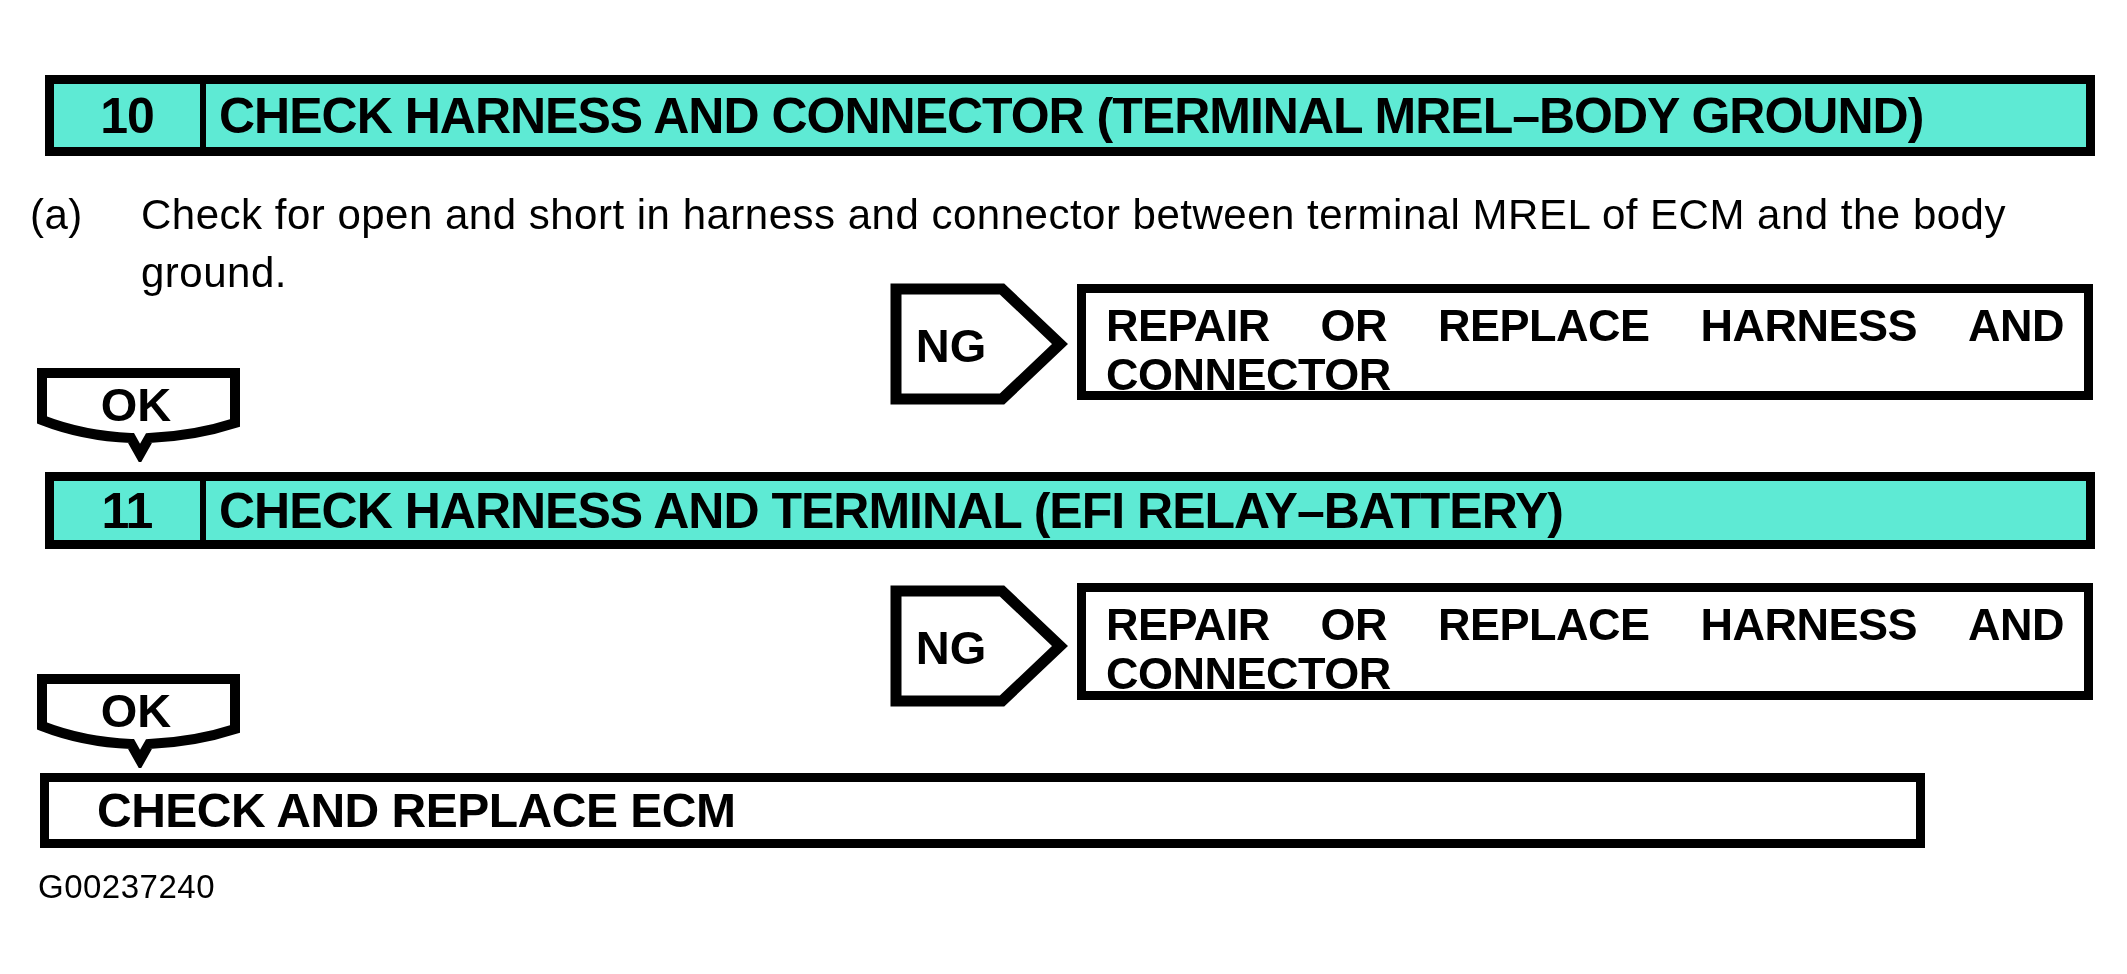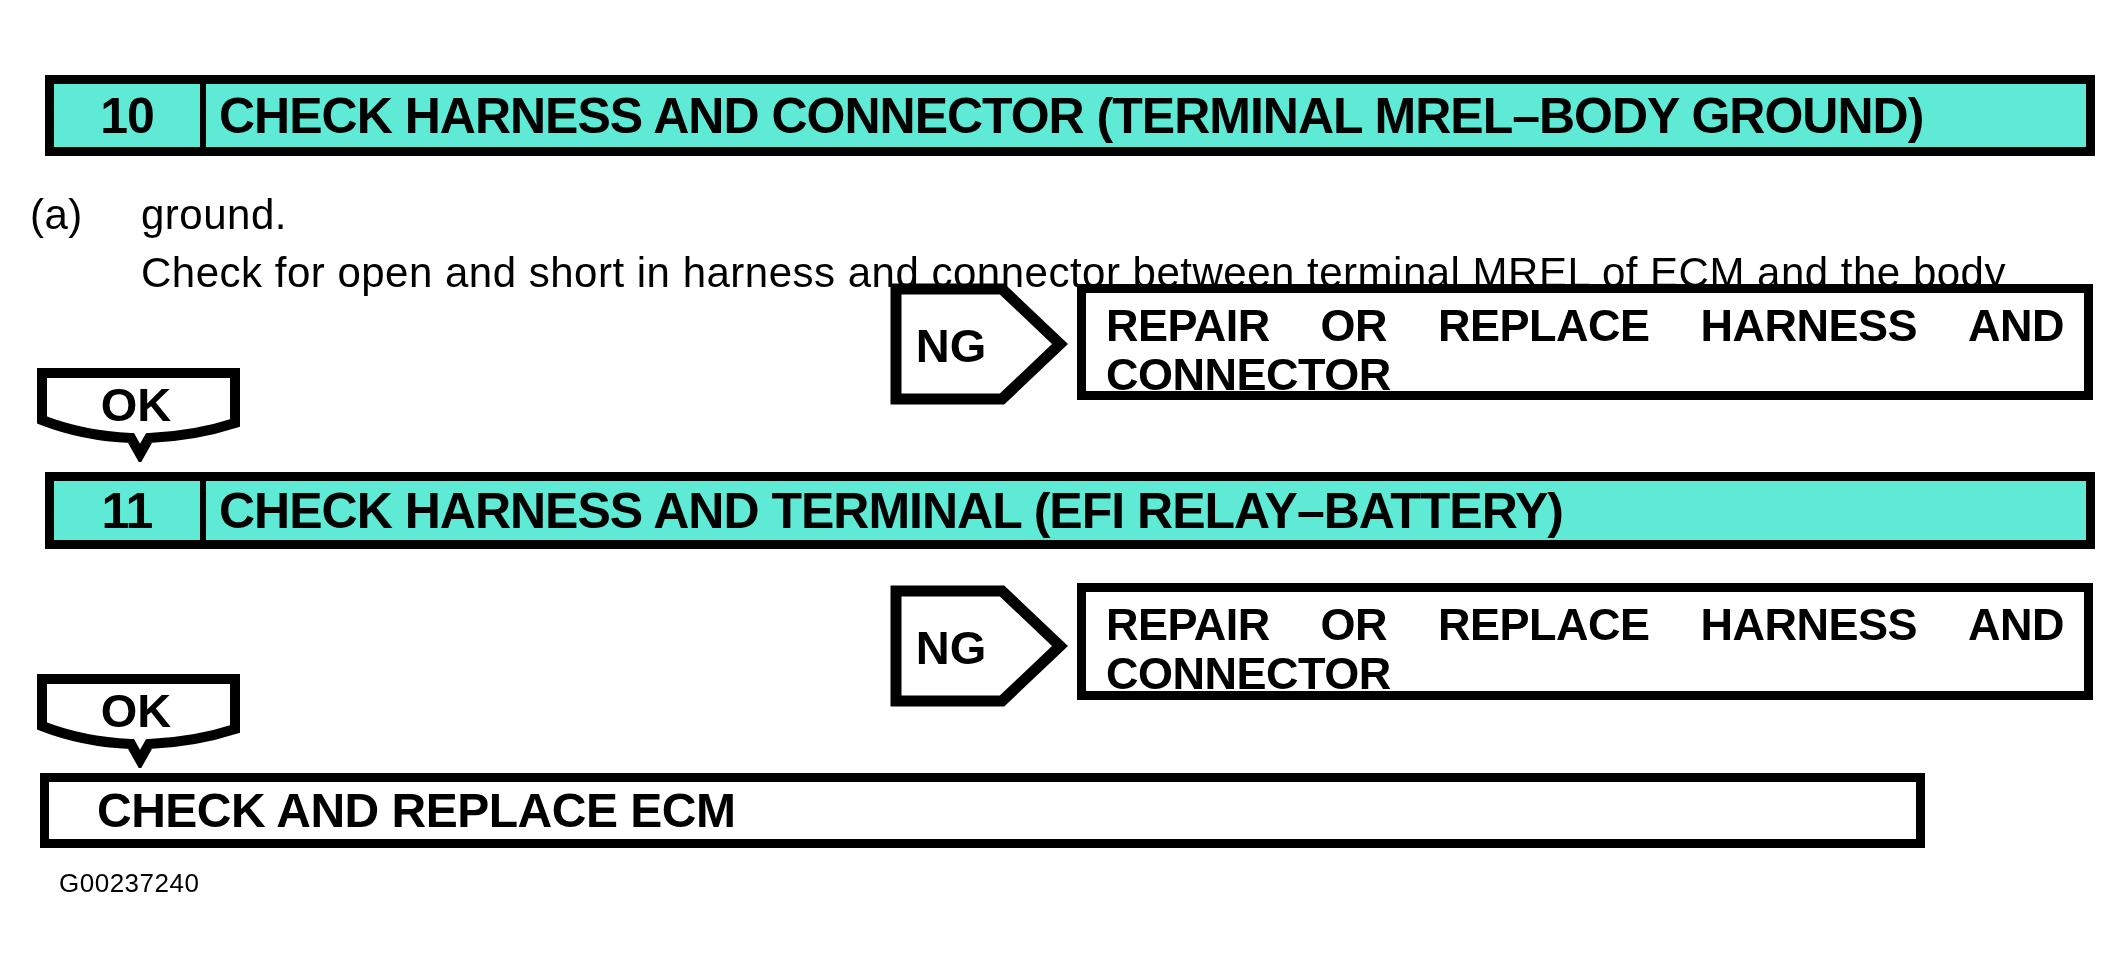--- a/index.html
+++ b/index.html
@@ -63,45 +63,44 @@
     border: 9px solid #000;
     background: #fff;
     display: flex; align-items: center;
     padding-left: 48px;
     font-weight: bold; font-size: 48px;
     letter-spacing: -0.5px;
     white-space: nowrap;
   }
 
   .figure-id {
-    font-size: 26px;
+    font-size: 33px;
     letter-spacing: 0.5px;
-    margin-left: 21px;
   }
 
   svg { display: block; }
   svg text {
     font-family: "Liberation Sans", sans-serif;
     font-weight: bold;
     fill: #000;
   }
 </style>
 </head>
 <body>
 
 <div class="abs step-header" style="left:45px; top:75px; width:2050px; height:81px;">
   <div class="step-num">10</div>
   <div class="step-title">CHECK HARNESS AND CONNECTOR (TERMINAL MREL–BODY GROUND)</div>
 </div>
 
 <div class="abs instruction" style="left:30px; top:186px; width:2070px;">
   <div class="tag">(a)</div>
   <div class="body">
+    <div>Check for open and short in harness and connector between terminal MREL of ECM and the body</div>
     <div>ground.</div>
-    <div>Check for open and short in harness and connector between terminal MREL of ECM and the body</div>
   </div>
 </div>
 
 <svg class="abs" style="left:890px; top:283px;" width="178" height="122" viewBox="0 0 178 122">
   <path d="M6 6 H112 L170 61 L112 116 H6 Z" fill="#fff" stroke="#000" stroke-width="11"></path>
   <text x="61" y="62" text-anchor="middle" dominant-baseline="central" font-size="47">NG</text>
 </svg>
 
 <div class="abs result-box" style="left:1077px; top:284px; width:1016px; height:116px;">
   <div class="jline">

